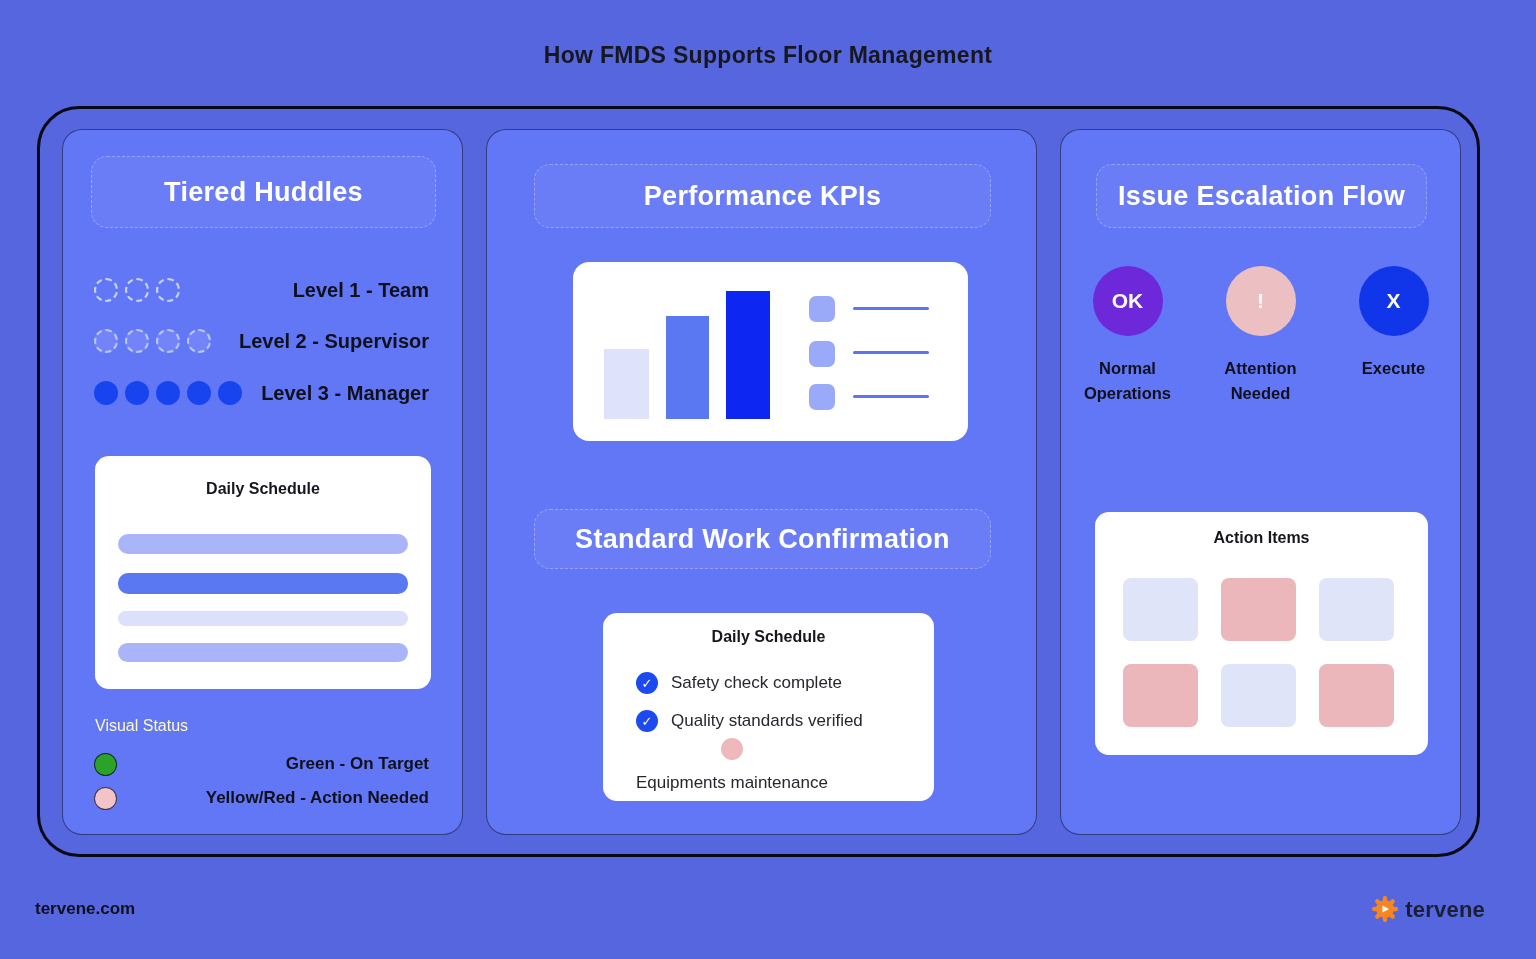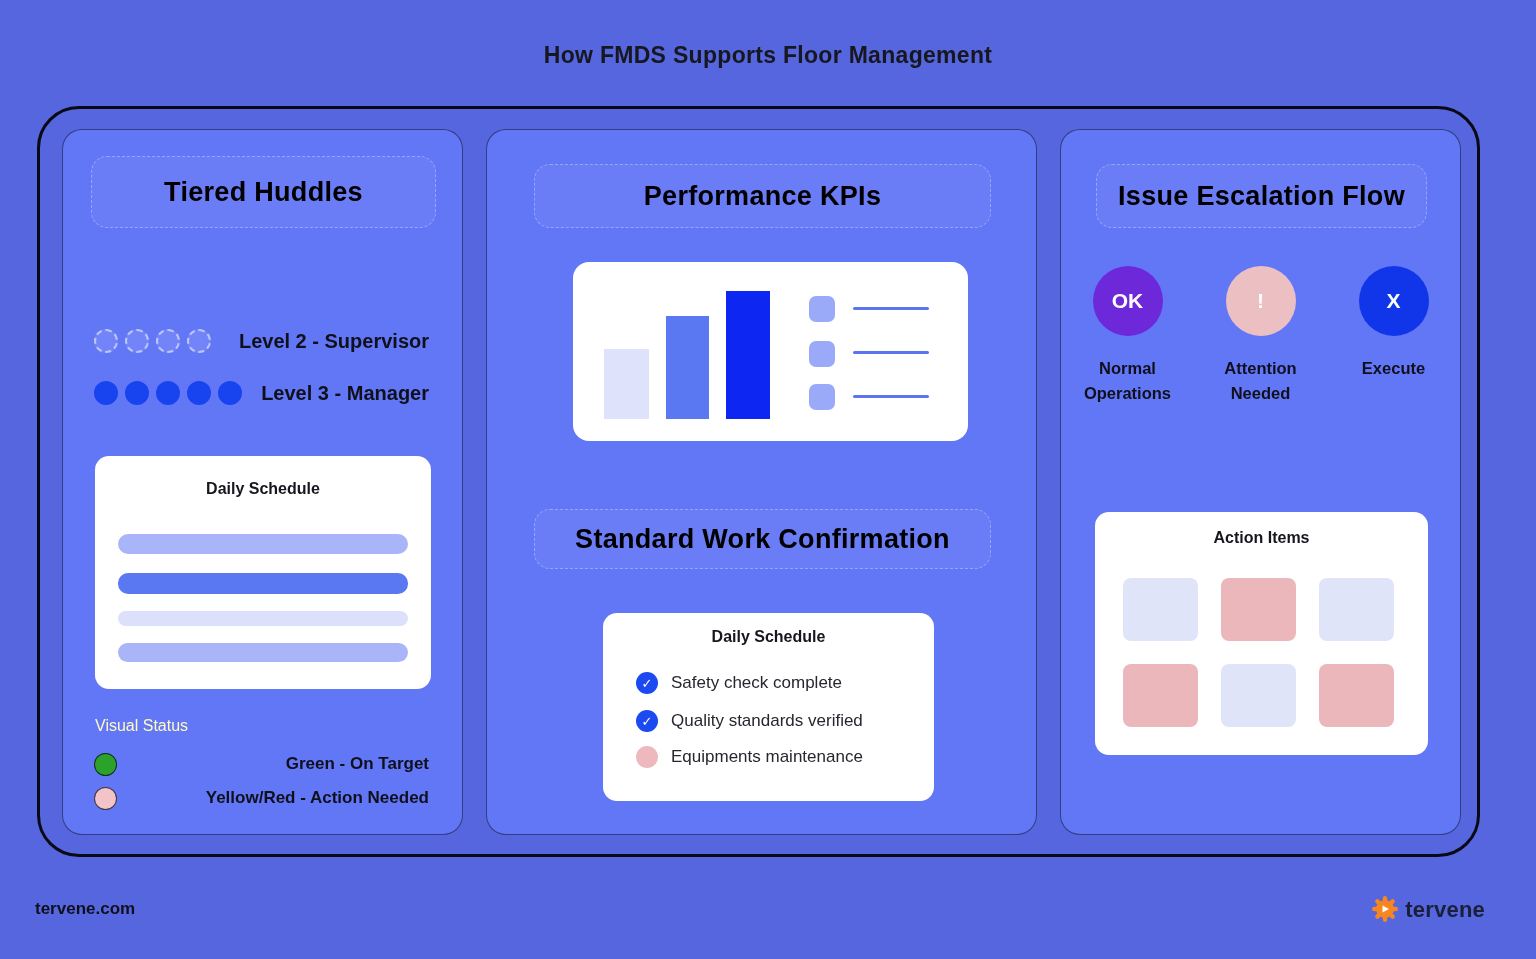--- a/index.html
+++ b/index.html
@@ -34,21 +34,21 @@
   .panel-right { left: 1060px; width: 401px; }
 
   .titlebox {
     position: absolute;
     display: flex; align-items: center; justify-content: center;
     background: rgba(255,255,255,0.05);
     border: 1px dashed rgba(255,255,255,0.30);
     border-radius: 16px;
   }
   .titlebox span {
-    color: #000000; font-size: 27px; font-weight: bold; letter-spacing: 0.3px;
+    color: #ffffff; font-size: 27px; font-weight: bold; letter-spacing: 0.3px;
   }
   .tb-left  { left: 28px; top: 26px; width: 345px; height: 72px; }
   .tb-mid1  { left: 47px; top: 34px; width: 457px; height: 64px; }
   .tb-mid2  { left: 47px; top: 379px; width: 457px; height: 60px; }
   .tb-right { left: 35px; top: 34px; width: 331px; height: 64px; }
 
   
   .level-row {
     position: absolute; left: 31px; right: 33px; height: 26px;
     display: flex; align-items: center; justify-content: space-between;
@@ -95,21 +95,21 @@
   .sq-1 { top: 34px; } .sq-2 { top: 79px; } .sq-3 { top: 122px; }
   .kpi-line { position: absolute; left: 280px; width: 76px; height: 3px; border-radius: 2px; }
   .ln-1 { top: 45px; } .ln-2 { top: 89px; } .ln-3 { top: 133px; }
 
   .ds-card-mid { left: 116px; top: 483px; width: 331px; height: 188px; }
   .ds-card-mid .card-title { margin-top: 15px; }
   .check-item {
     position: absolute; left: 33px; height: 24px;
     display: flex; align-items: center; gap: 13px;
   }
-  .ci-1 { top: 58px; } .ci-2 { top: 96px; } .ci-3 { top: 132px; }
+  .ci-1 { top: 58px; } .ci-2 { top: 96px; } .ci-3 { top: 125px; flex-direction: column; }
   .check-circle {
     width: 22px; height: 22px; border-radius: 50%;
     display: flex; align-items: center; justify-content: center;
     color: #FFFFFF; font-size: 13px; font-weight: bold; flex: none;
   }
   .check-label { font-size: 17px; color: #27272F; }
 
   
   .stages {
     position: absolute; left: 0; top: 136px; width: 100%;
@@ -154,20 +154,28 @@
 
   <h1 class="main-title">How FMDS Supports Floor Management</h1>
 
   <div class="frame"></div>
 
   <section class="panel panel-left">
     <div class="titlebox tb-left">
       <span>Tiered Huddles</span>
     </div>
 
+    <div class="level-row" style="top:147px">
+      <div class="dots">
+        <div class="dot dot-dashed"></div>
+        <div class="dot dot-dashed"></div>
+        <div class="dot dot-dashed"></div>
+      </div>
+      <div class="level-label">Level 1 - Team</div>
+    </div>
 
     <div class="level-row" style="top:198px">
       <div class="dots">
         <div class="dot dot-tinted"></div>
         <div class="dot dot-tinted"></div>
         <div class="dot dot-tinted"></div>
         <div class="dot dot-tinted"></div>
       </div>
       <div class="level-label">Level 2 - Supervisor</div>
     </div>

